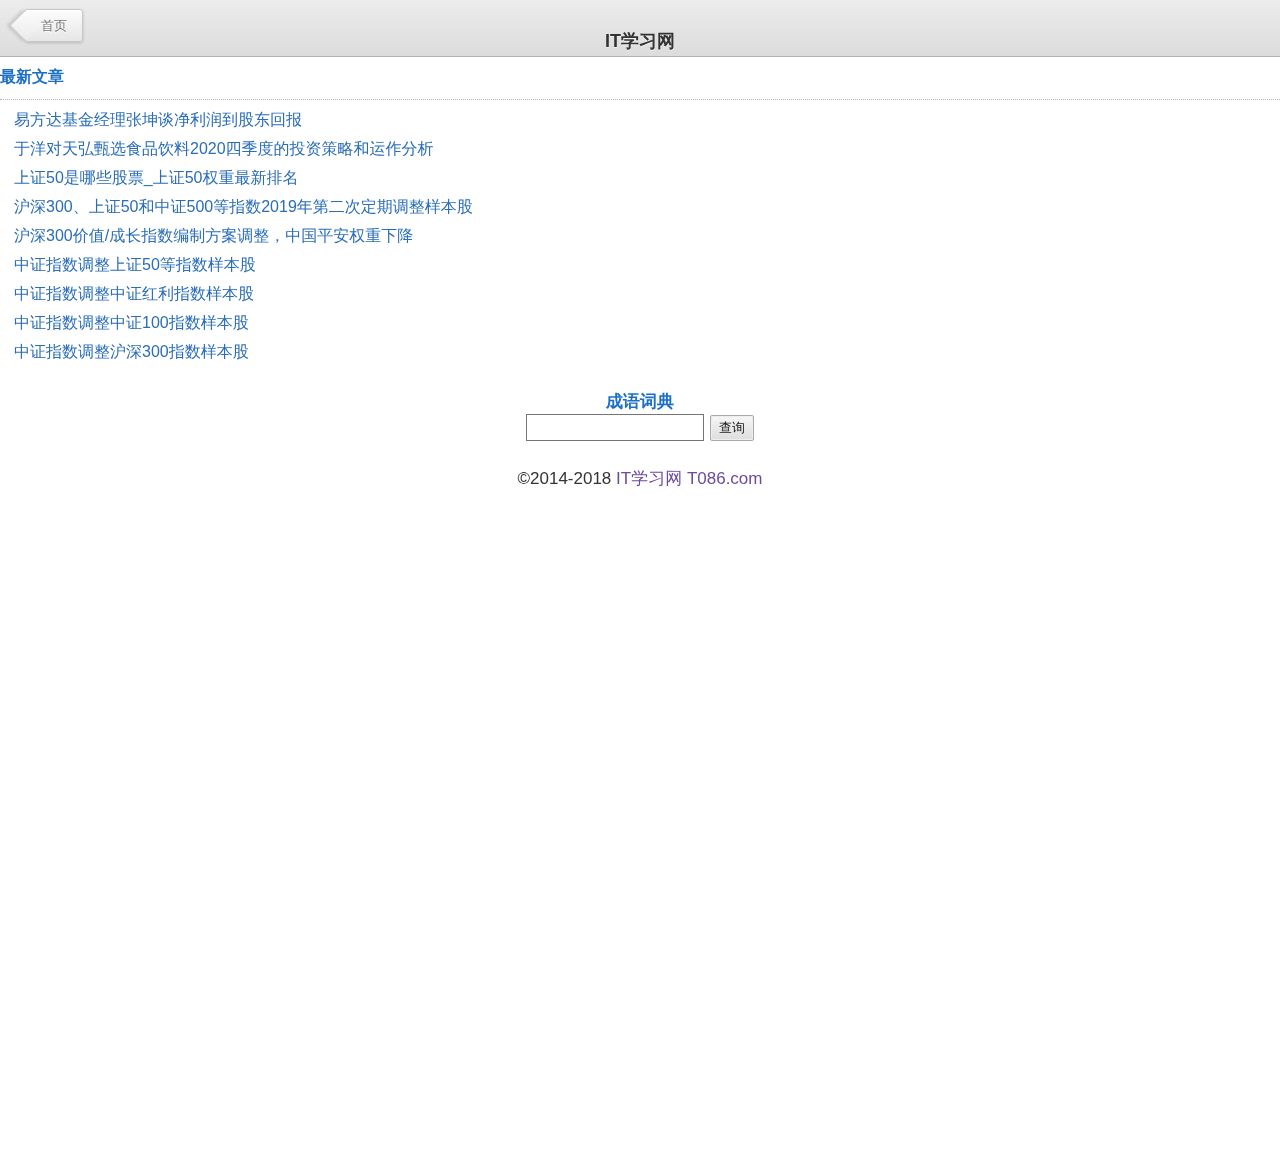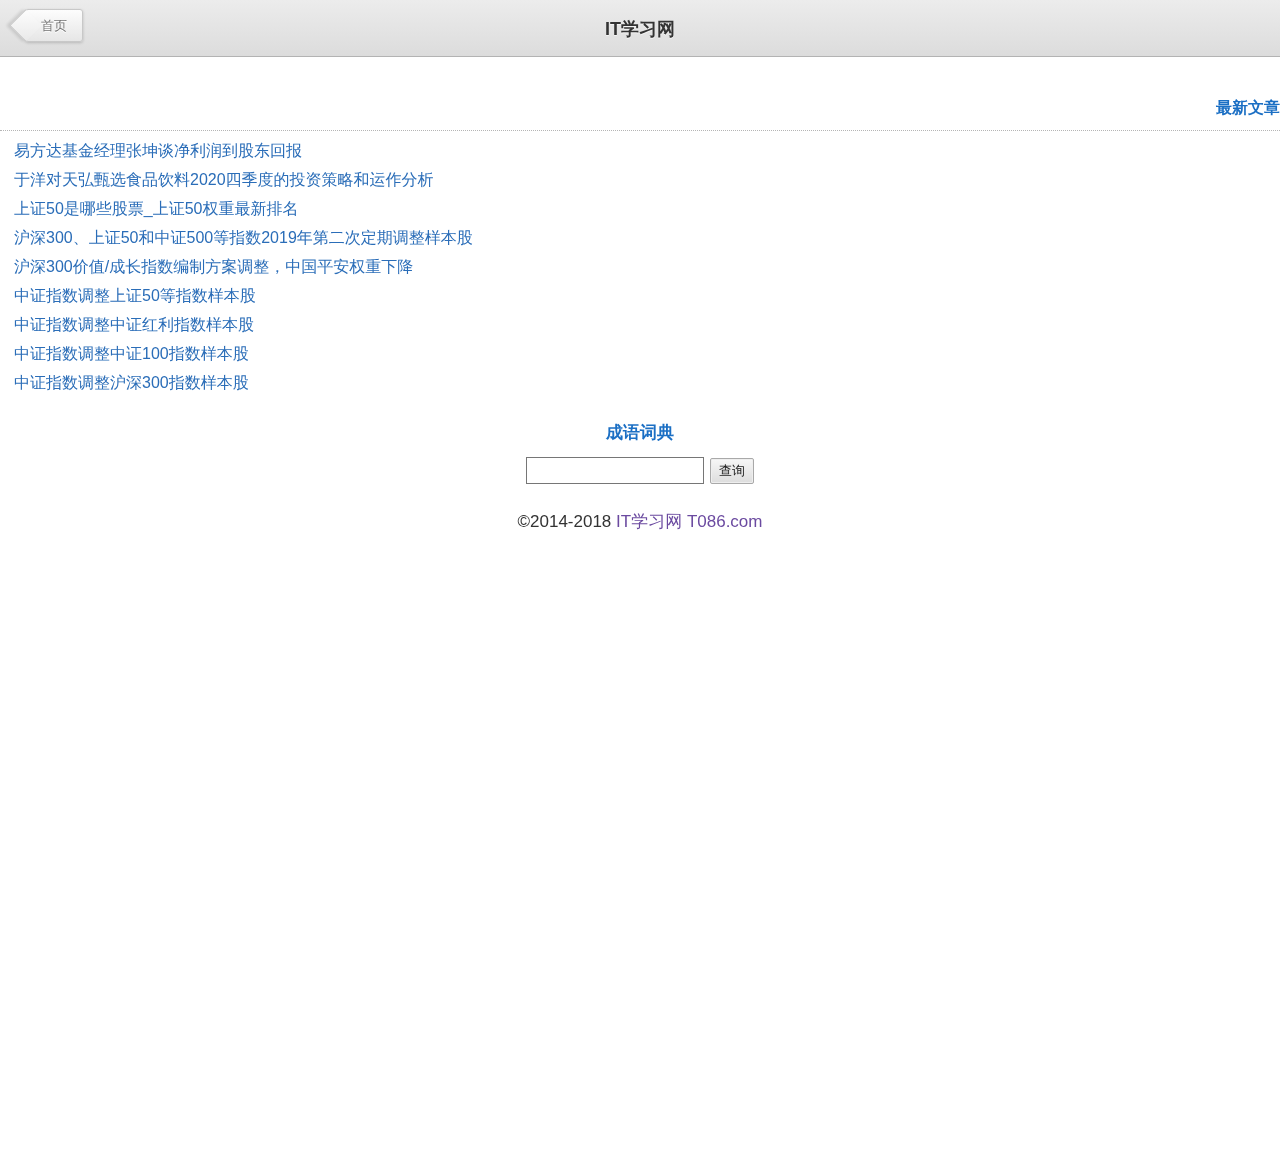--- a/index.html
+++ b/index.html
@@ -9,21 +9,21 @@
   
   .app-header {
     position: relative;
     width: 100%;
     height: 57px;
     background: linear-gradient(#ececec, #dcdcdc);
     border-bottom: 1px solid #b3b3b3;
   }
   .page-title {
     position: absolute;
-    left: 0; right: 0; top: 4px;
+    left: 0; right: 0; top: 16px;
     height: 51px;
     line-height: 51px;
     text-align: center;
     font-size: 18px;
     font-weight: bold;
     color: #333;
     text-shadow: 0 1px 0 rgba(255,255,255,.6);
   }
   .back-btn {
     position: absolute;
@@ -50,26 +50,25 @@
     width: 23px; height: 23px;
     transform: rotate(45deg);
     background: linear-gradient(135deg, #fdfdfd, #e9e9e9);
     border-left: 1px solid #c8c8c8;
     border-bottom: 1px solid #c8c8c8;
     box-shadow: -2px 2px 3px rgba(0,0,0,.12);
   }
 
   
   .section-heading {
-    text-align: right;
+    text-align: left;
     font-size: 16px;
     color: #1b6fc4;
     padding: 10px 0 11px;
     border-bottom: 1px dotted #b5b5b5;
-    margin-top: 31px;
   }
   .article-list {
     list-style: none;
     padding: 5px 0 4px 14px;
   }
   .article-list li {
     line-height: 29px;
     white-space: nowrap;
   }
   .article-list a {
@@ -82,21 +81,21 @@
 
   
   .dict-heading {
     margin-top: 20px;
     text-align: center;
     font-size: 17px;
     font-weight: bold;
     color: #1b6fc4;
   }
   .dict-form {
-    margin-top: 13px;
+    margin-top: 1px;
     display: flex;
     justify-content: center;
     align-items: center;
   }
   .dict-input {
     width: 178px;
     height: 27px;
     border: 1px solid #767676;
     background: #fff;
     font-size: 14px;

